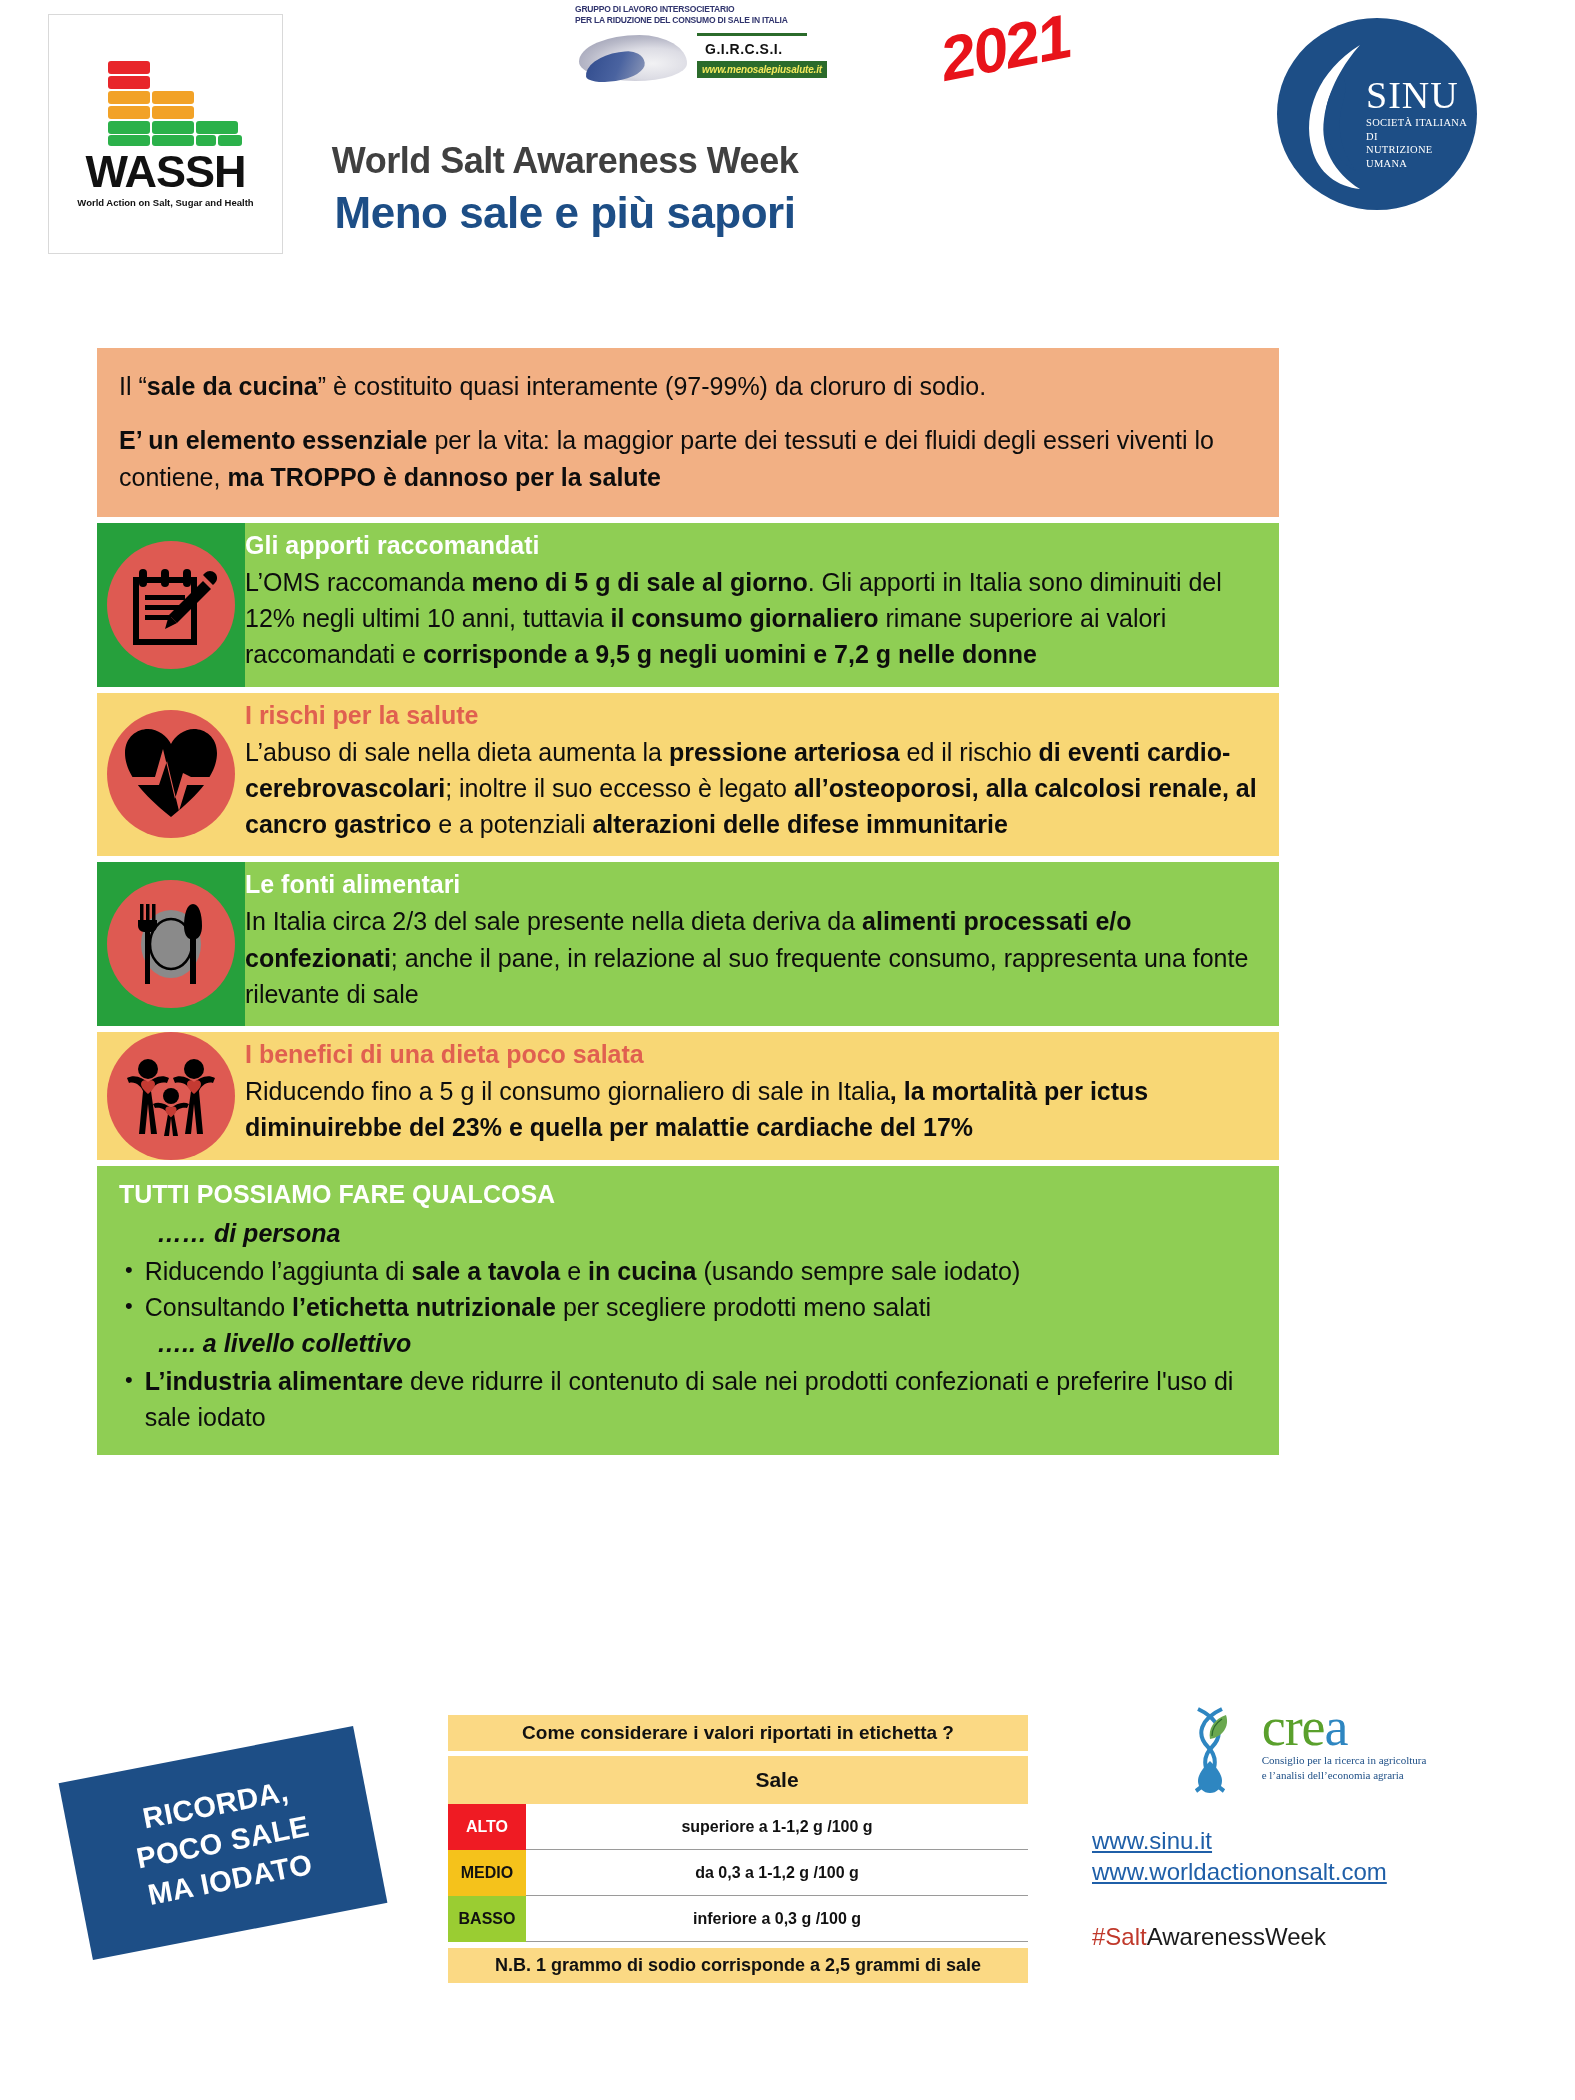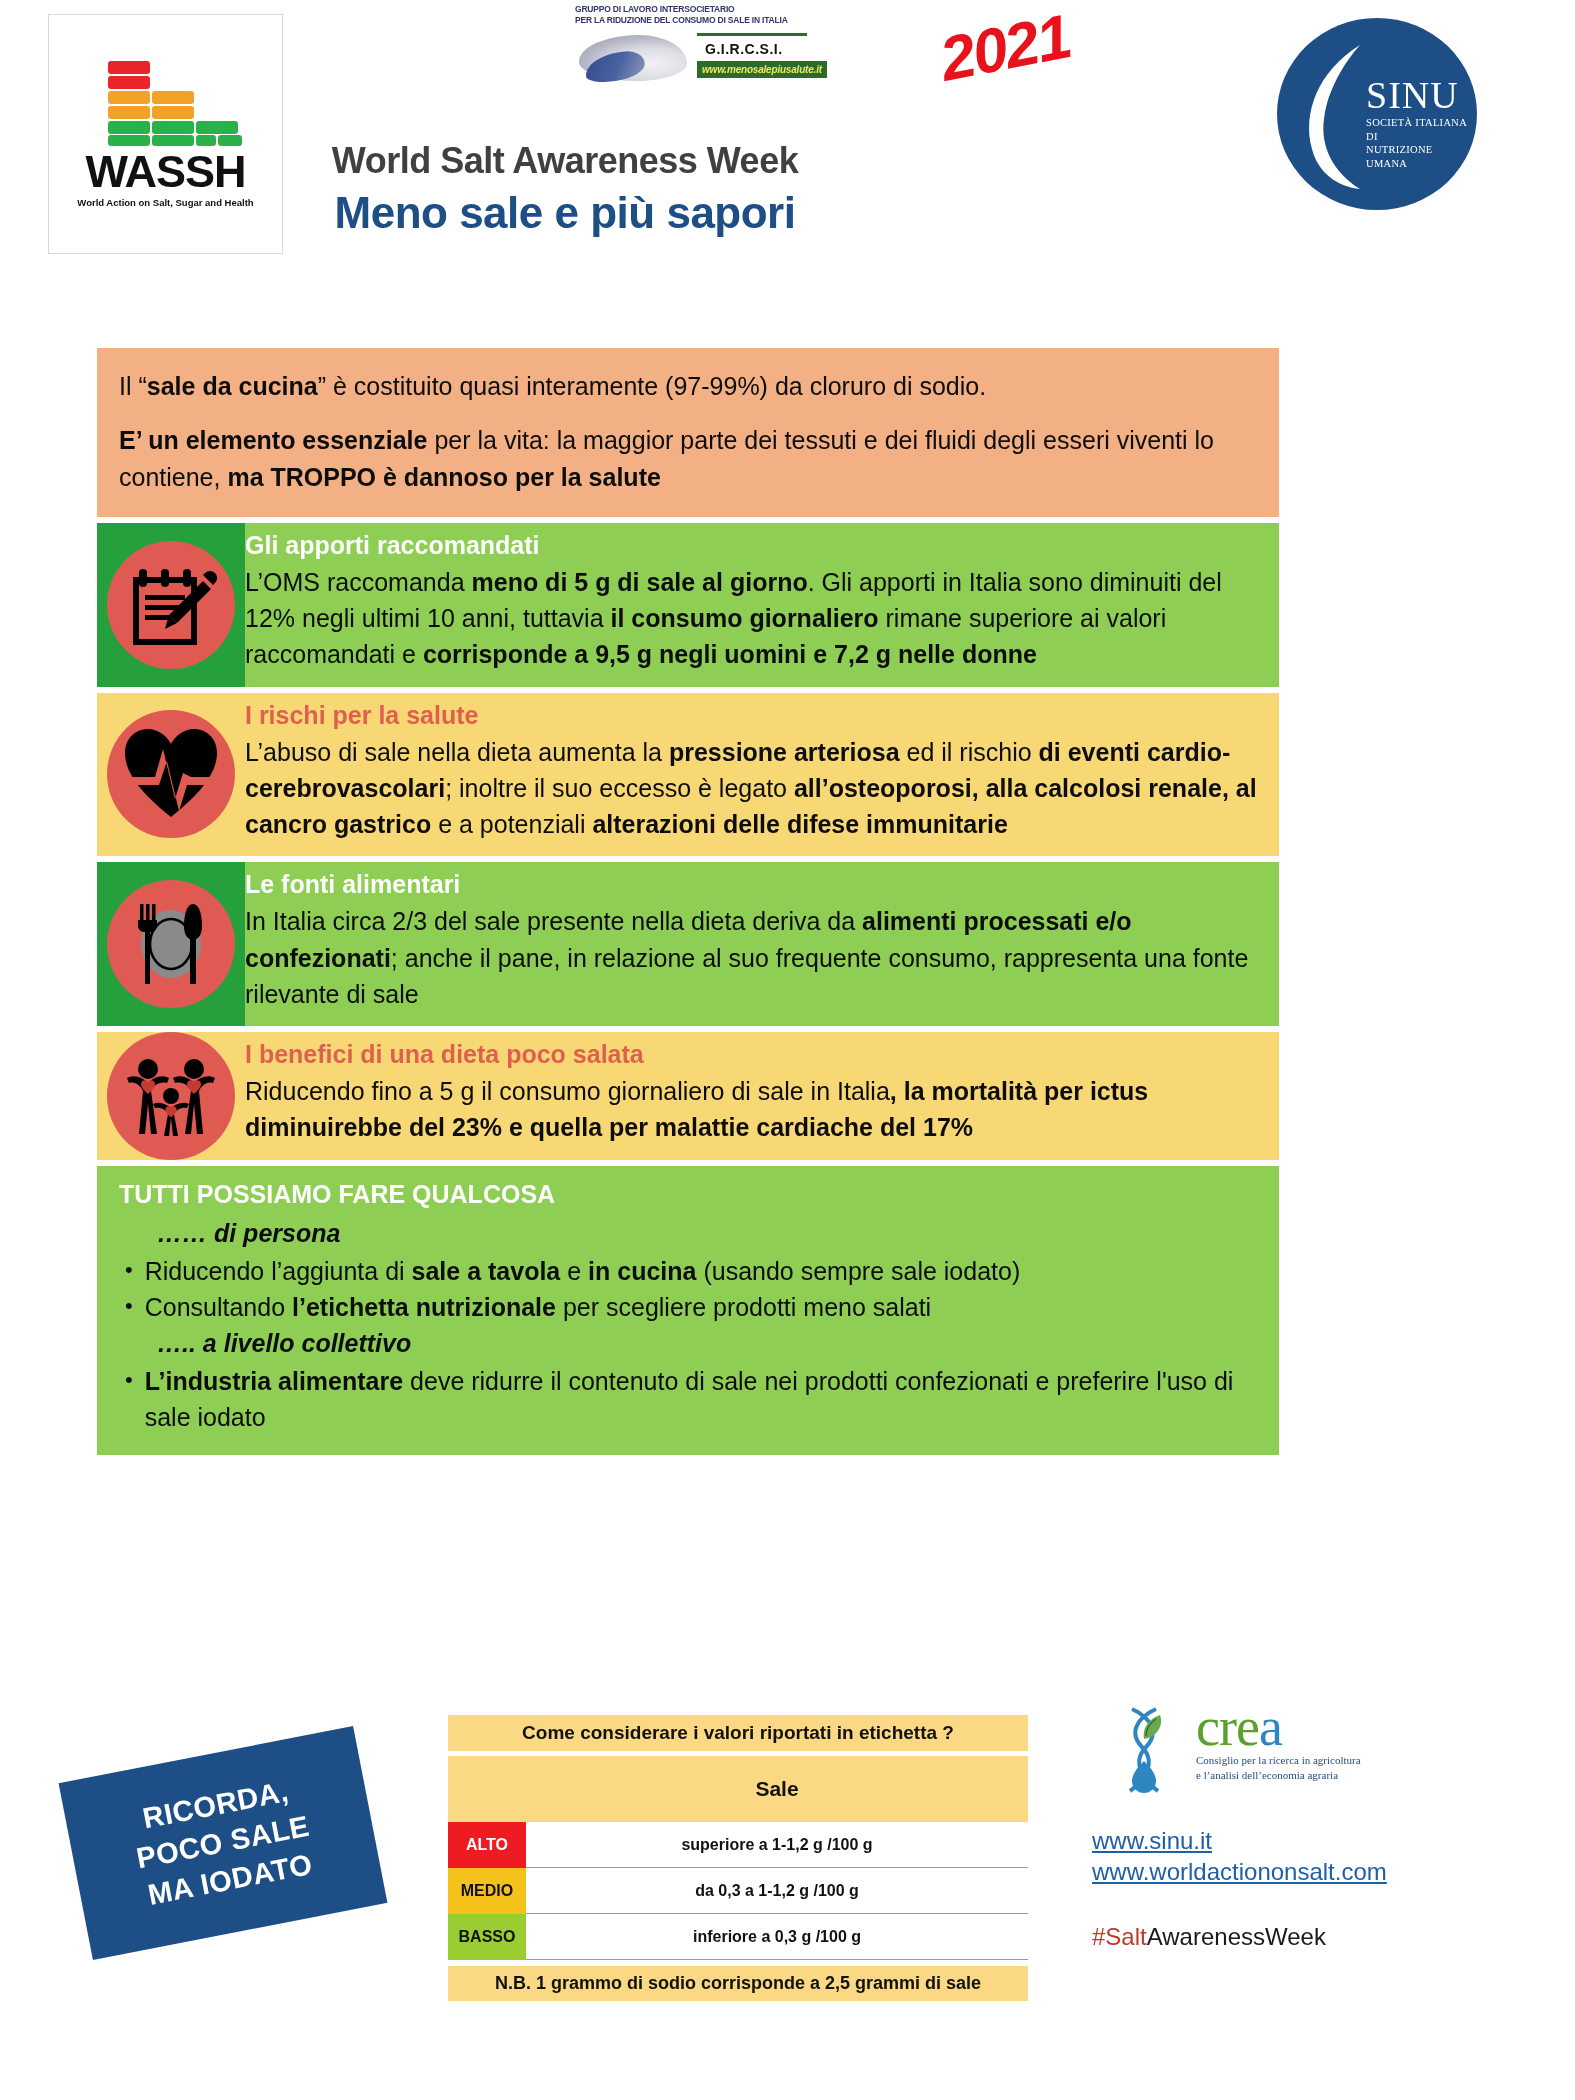--- a/index.html
+++ b/index.html
@@ -146,30 +146,30 @@
     padding: 7px 10px; text-align: center;
   }
   .lt-grid { margin-top: 5px; }
   .lt-row { display: flex; align-items: stretch; }
   .lt-c1 { flex: 0 0 78px; display: flex; align-items: center; justify-content: center;
            font-weight: bold; font-size: 16px; }
   .lt-c2 { flex: 1; display: flex; align-items: center; justify-content: center;
            font-weight: bold; font-size: 16px; color: #111;
            border-bottom: 1px solid #9a9a9a; }
   .lt-hdr-row .lt-c1 { background: #fbd984; }
-  .lt-hdr-row .lt-c2 { background: #fbd984; border-bottom: none; font-size: 21px; height: 66px; text-align: center; }
+  .lt-hdr-row .lt-c2 { background: #fbd984; border-bottom: none; font-size: 21px; height: 48px; text-align: center; }
   .lt-row.data { height: 46px; }
   .lt-row.data .lt-c2 { background: #ffffff; }
   .lt-note {
     margin-top: 6px; background: #fbd984; color: #111;
     font-weight: bold; font-size: 18px; padding: 7px 8px; text-align: center;
   }
 
   .crea { position: absolute; left: 1112px; top: 0px; width: 380px; }
-  .crea-logo { display: flex; align-items: flex-start; gap: 12px; }
+  .crea-logo { display: flex; align-items: flex-start; gap: 12px; justify-content: center; }
   .crea-word { font-family: "Liberation Serif", serif; font-size: 54px; color: #5aa02c; line-height: 0.85; letter-spacing: -1px; }
   .crea-word .a-blue { color: #2e86c1; }
   .crea-sub { font-family: "Liberation Serif", serif; font-size: 11px; color: #1d4e86; line-height: 1.35; margin-top: 2px; }
   .links { margin-top: 22px; margin-left: -20px; }
   .link {
     display: block; font-size: 24px; color: #1f5fa8;
     text-decoration: underline; line-height: 1.3;
   }
   .hashtag { margin-top: 36px; margin-left: -20px; font-size: 24px; color: #1a1a1a; }
   .hashtag .hs { color: #c0392b; }

